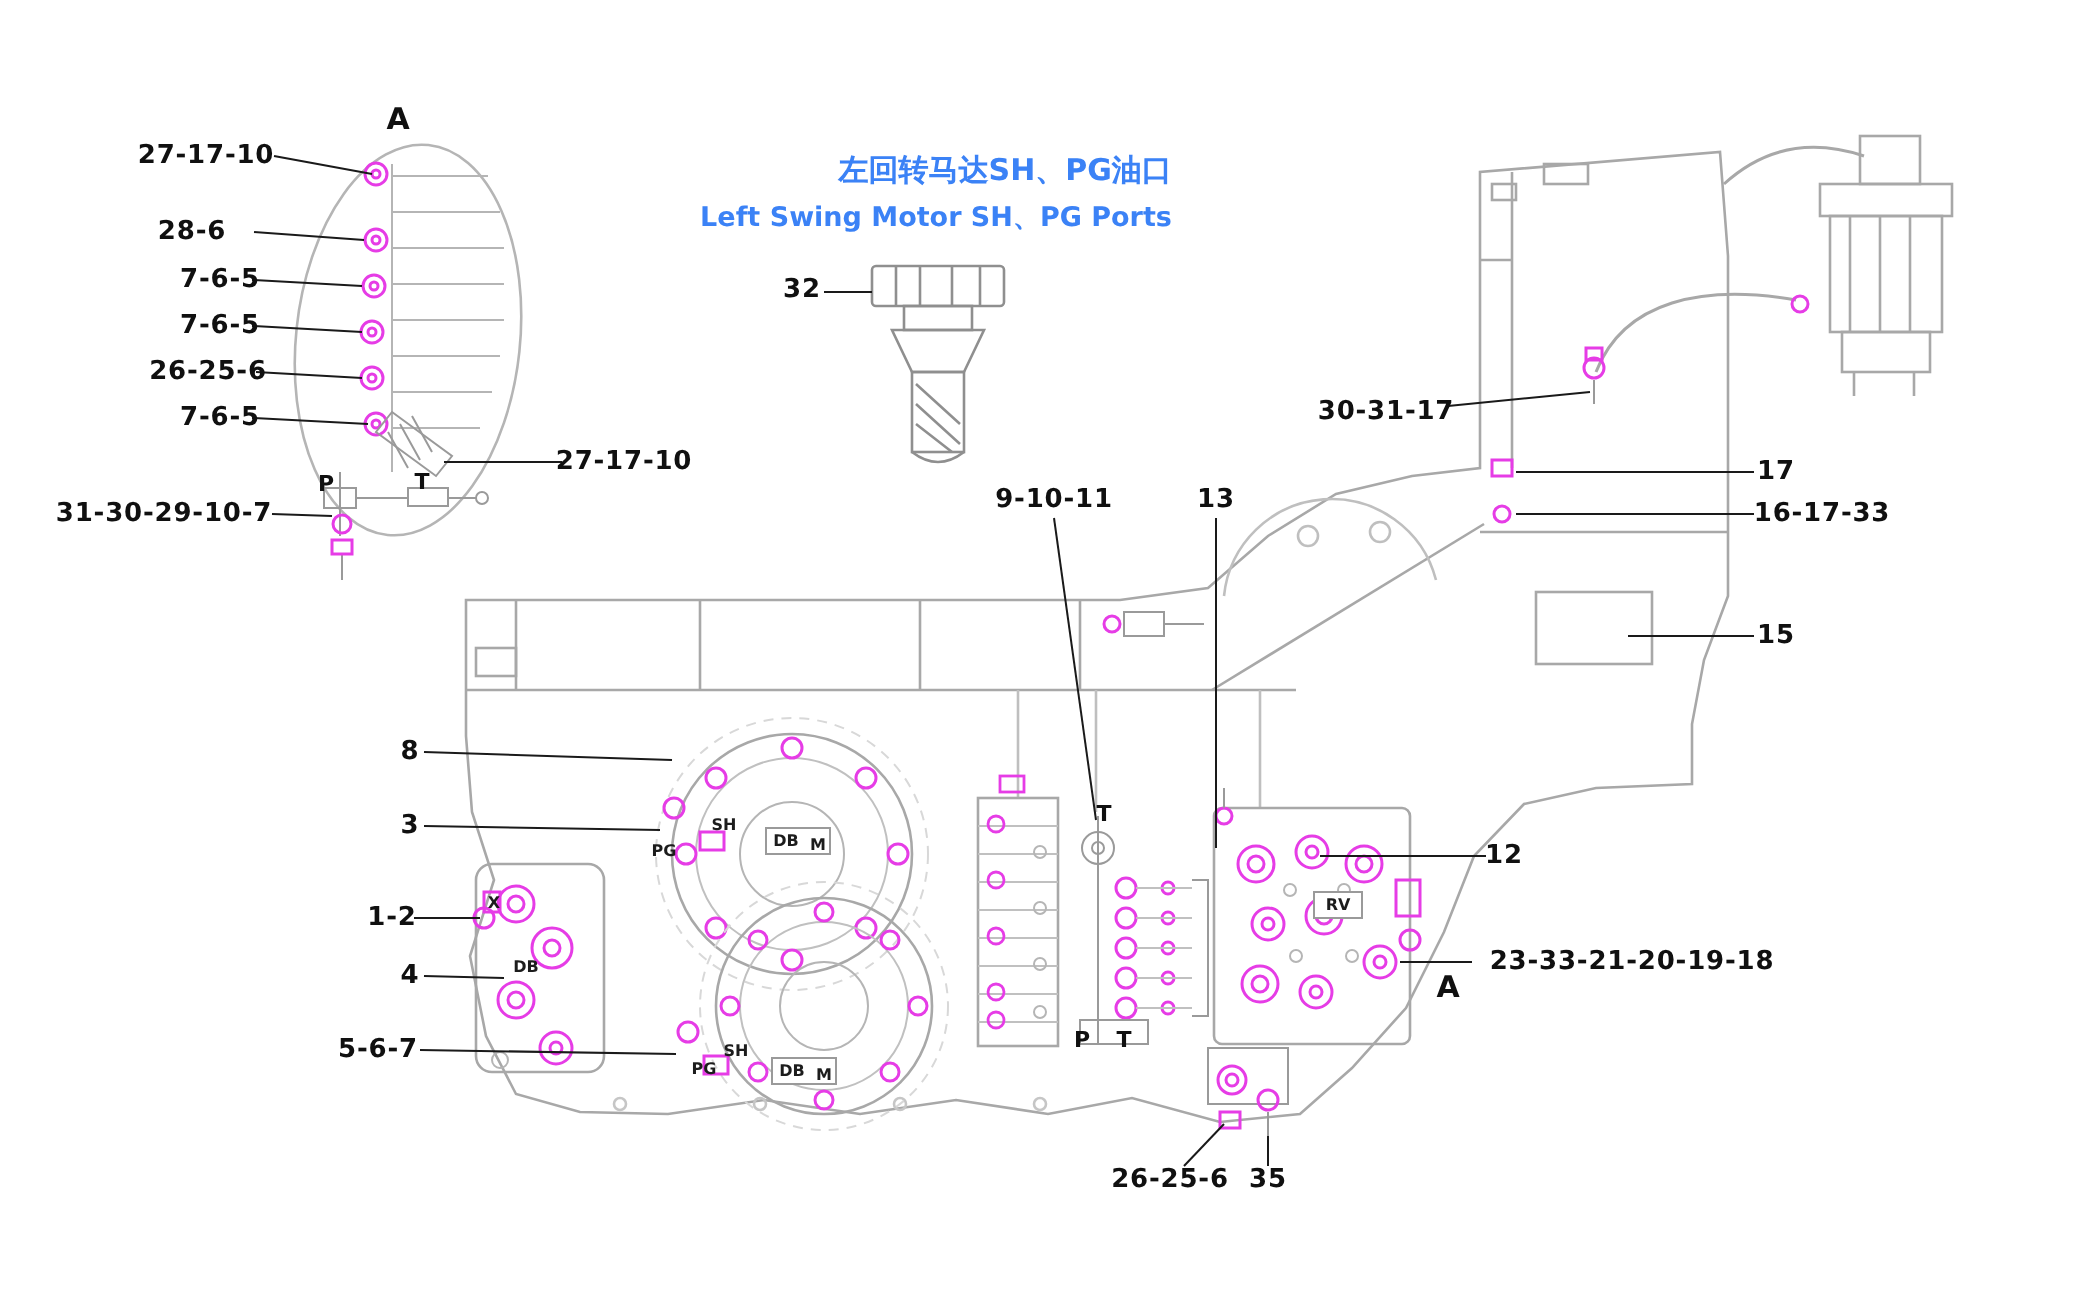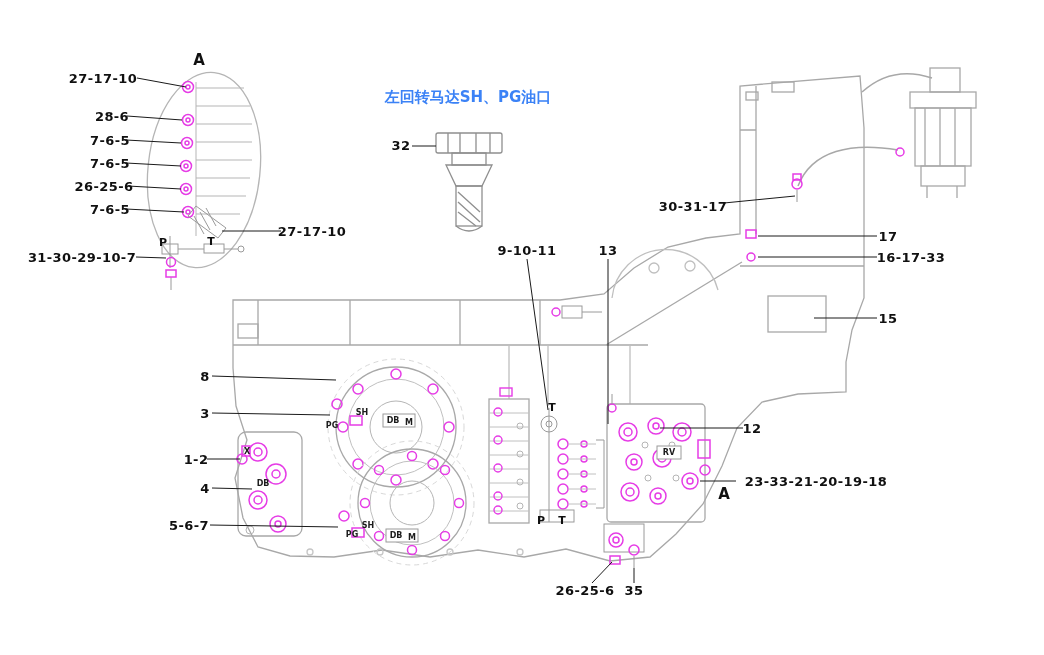--- a/index.html
+++ b/index.html
@@ -287,25 +287,26 @@
       <line x1="210" y1="525" x2="338" y2="527"></line>
       <line x1="743" y1="428" x2="660" y2="428"></line>
       <line x1="736" y1="481" x2="700" y2="481"></line>
       <line x1="592" y1="583" x2="612" y2="562"></line>
       <line x1="634" y1="583" x2="634" y2="568"></line>
     </g>
   </svg>
 
   <div id="title-block">
     <div class="title-zh">左回转马达SH、PG油口</div>
+    <div class="title-en">Left Swing Motor SH、PG Ports</div>
   </div>
 
   <div id="label-layer">
       <div class="lbl callout" style="left: 103px; top: 78px;">27-17-10</div>
-      <div class="lbl callout" style="left: 112px; top: 116px;">28-6</div>
+      <div class="lbl callout" style="left: 96px; top: 116px;">28-6</div>
       <div class="lbl callout" style="left: 110px; top: 140px;">7-6-5</div>
       <div class="lbl callout" style="left: 110px; top: 163px;">7-6-5</div>
       <div class="lbl callout" style="left: 104px; top: 186px;">26-25-6</div>
       <div class="lbl callout" style="left: 110px; top: 209px;">7-6-5</div>
       <div class="lbl callout" style="left: 312px; top: 231px;">27-17-10</div>
       <div class="lbl callout" style="left: 82px; top: 257px;">31-30-29-10-7</div>
       <div class="lbl callout" style="left: 401px; top: 145px;">32</div>
       <div class="lbl callout" style="left: 527px; top: 250px;">9-10-11</div>
       <div class="lbl callout" style="left: 608px; top: 250px;">13</div>
       <div class="lbl callout" style="left: 693px; top: 206px;">30-31-17</div>

